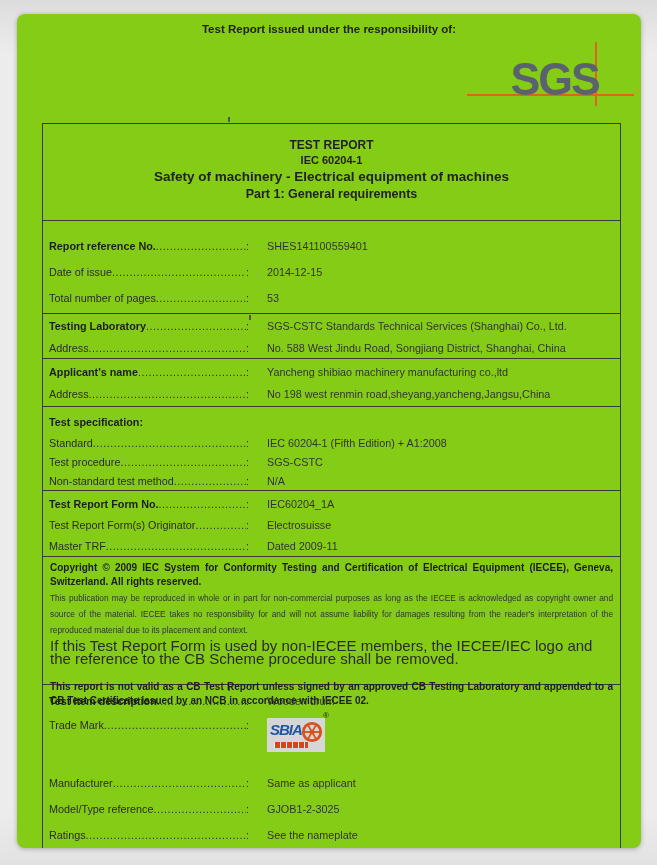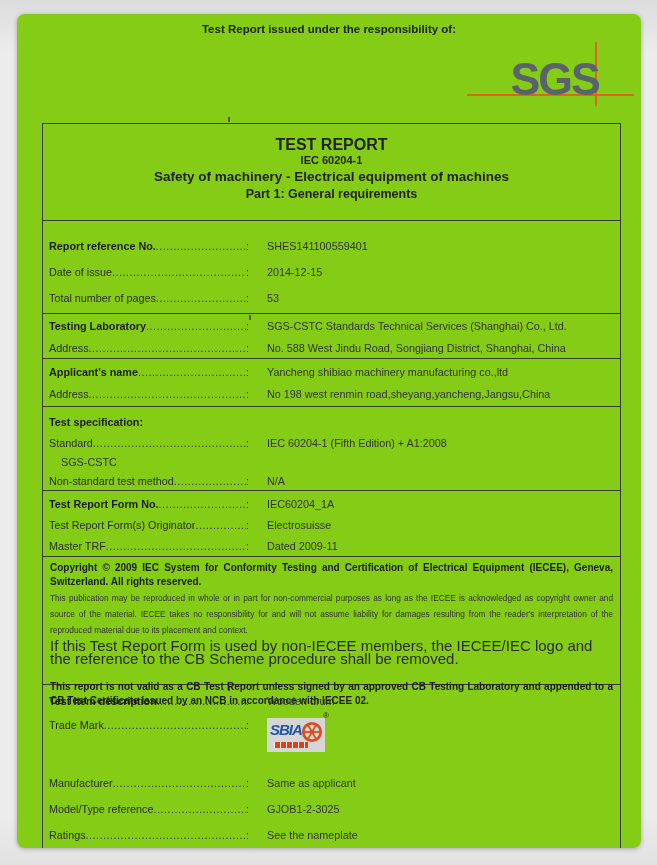--- a/index.html
+++ b/index.html
@@ -24,21 +24,21 @@
   .sgs-h{position:absolute;left:450px;top:80px;width:167px;height:2px;background:#e2631f;}
   .sgs-v{position:absolute;left:578px;top:28px;width:2px;height:64px;background:#e2631f;}
   
   .doc-table{
     position:absolute;left:25px;top:109px;width:579px;height:725px;
     border:1.5px solid #3a3a3a;border-bottom:none;box-sizing:border-box;
     font-size:10.8px;
   }
   .sec{border-bottom:1.5px solid #3a3a3a;box-sizing:border-box;position:relative;}
   .sec-title{height:97px;padding-top:13px;text-align:center;font-weight:bold;color:#222;}
-  .t1{font-size:16px;line-height:16px;}
+  .t1{font-size:12px;line-height:16px;}
   .t2{font-size:11px;line-height:15px;}
   .t3{font-size:13.5px;line-height:18px;}
   .t4{font-size:12.5px;line-height:17px;}
   .s1{height:93px;padding-top:12px;}
   .s2{height:45px;padding-top:1px;}
   .s3{height:48px;padding-top:2px;}
   .s4{height:84px;padding-top:4px;}
   .s5{height:66px;padding-top:2px;}
   .s6{height:128px;padding:4px 7px 0 7px;}
   .s7{height:162px;padding-top:3px;border-bottom:none;}
@@ -168,20 +168,25 @@
       <div class="sec-heading">Test specification:</div>
       <div class="row h19">
         <div class="lz">
             <span class="lt">Standard</span>
             <span class="dots"></span>
             <span class="colon"></span>
           </div>
         <div class="vz">IEC 60204-1 (Fifth Edition) + A1:2008</div>
       </div>
       <div class="row h19">
+        <div class="lz">
+            <span class="lt">Test procedure</span>
+            <span class="dots"></span>
+            <span class="colon"></span>
+          </div>
         <div class="vz">SGS-CSTC</div>
       </div>
       <div class="row h19">
         <div class="lz">
             <span class="lt">Non-standard test method</span>
             <span class="dots"></span>
             <span class="colon"></span>
           </div>
         <div class="vz">N/A</div>
       </div>

